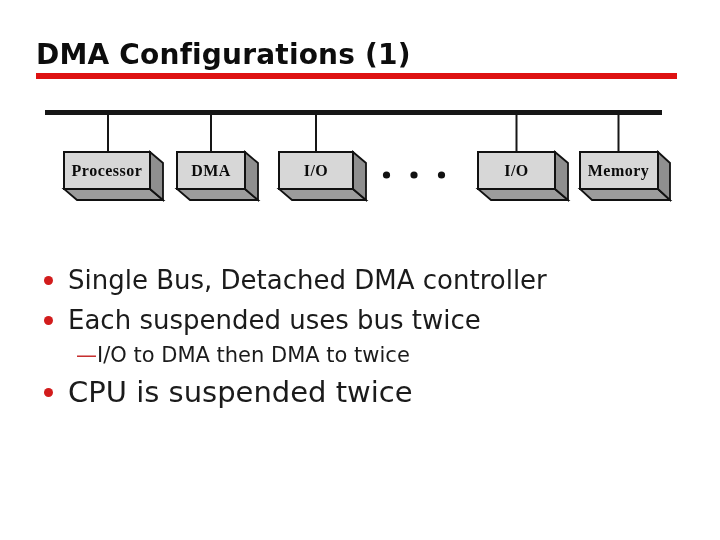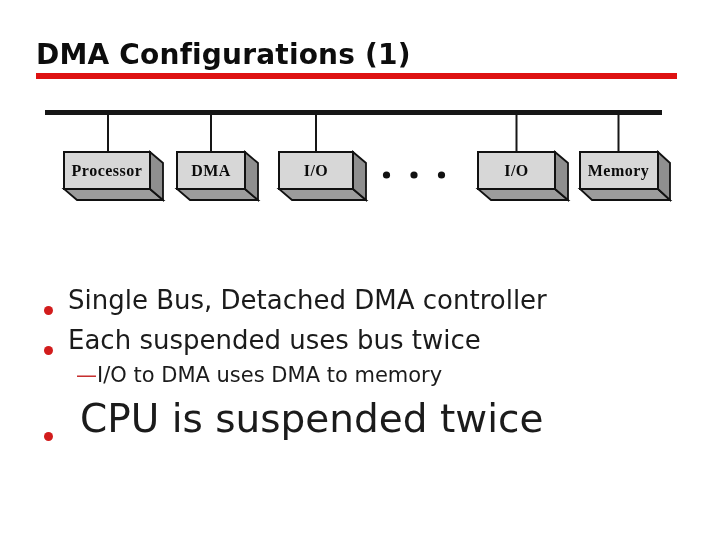--- a/index.html
+++ b/index.html
@@ -11,32 +11,32 @@
     position:absolute;left:36px;top:41px;margin:0;
     font-size:28px;line-height:28px;font-weight:bold;color:#0d0d0d;
     letter-spacing:0.2px;white-space:nowrap;
   }
   .rule{
     position:absolute;left:36px;top:73px;width:641px;height:6px;
     background:#de1212;
   }
   .diagram{position:absolute;left:0;top:104px;width:720px;height:112px;}
   .bullet{
-    position:absolute;display:flex;align-items:flex-end;
-    color:#1b1b1b;white-space:nowrap;line-height:1.16;margin-top:20px;
+    position:absolute;display:flex;align-items:flex-start;
+    color:#1b1b1b;white-space:nowrap;line-height:1.16;
   }
   .dot{
     width:9px;height:9px;border-radius:50%;background:#d21c1c;
     flex:none;margin:11px 15px 0 0;
   }
   .row1{left:44px;top:265px;font-size:26px;}
   .row2{left:44px;top:305px;font-size:26px;}
   .rowsub{left:76px;top:343px;font-size:21px;}
   .rowsub .dash{color:#c62f2f;}
-  .row3{left:44px;top:376px;font-size:39px;gap:12px;}
+  .row3{left:44px;top:376px;font-size:29px;}
   .row3 .dot{margin-top:12px;}
   .boxlabel{
     font-family:"Liberation Serif","DejaVu Serif",serif;
     font-size:16px;font-weight:600;fill:#0b0b0b;letter-spacing:0.5px;
   }
 </style>
 </head>
 <body>
 
 <div class="slide">
@@ -99,21 +99,21 @@
     <span>Single Bus, Detached DMA controller</span>
   </div>
 
   <div class="bullet row2">
     <span class="dot"></span>
     <span>Each suspended uses bus twice</span>
   </div>
 
   <div class="bullet rowsub">
     <span class="dash">—</span>
-    <span>I/O to DMA uses DMA to memory</span>
+    <span>I/O to DMA then DMA to twice</span>
   </div>
 
   <div class="bullet row3">
     <span class="dot"></span>
     <span>CPU is suspended twice</span>
   </div>
 
 </div>
 
 </body></html>

